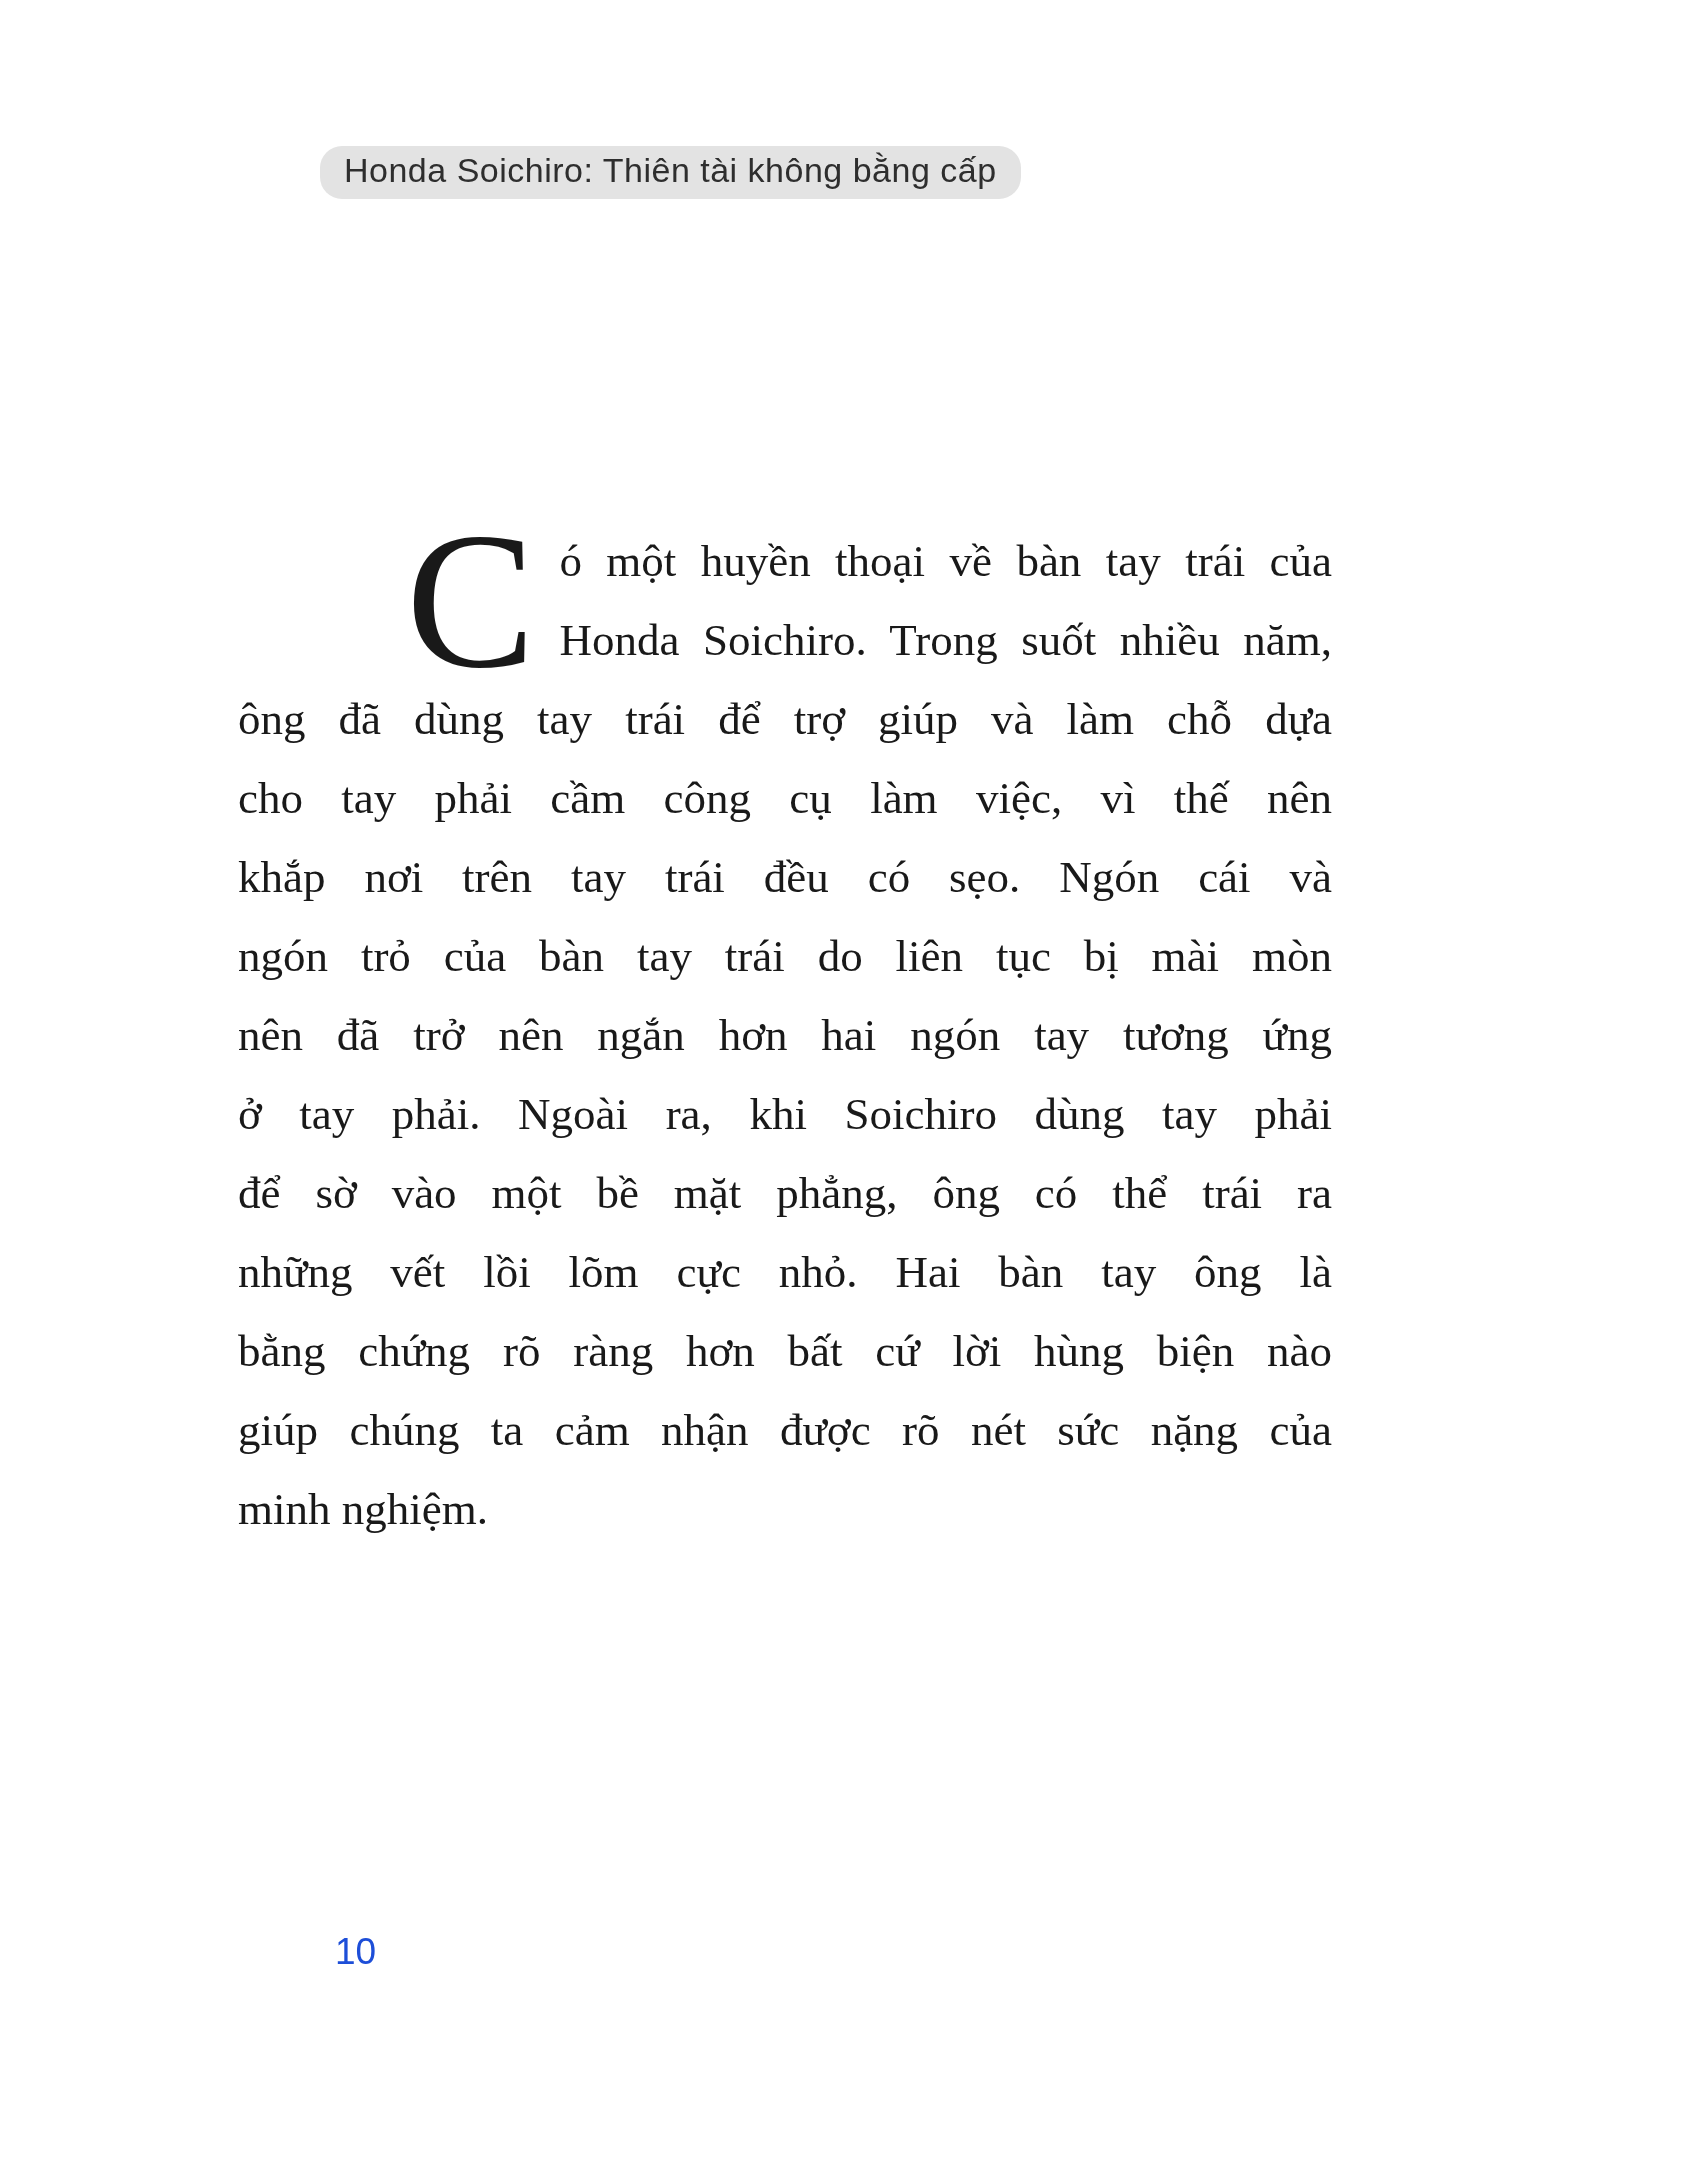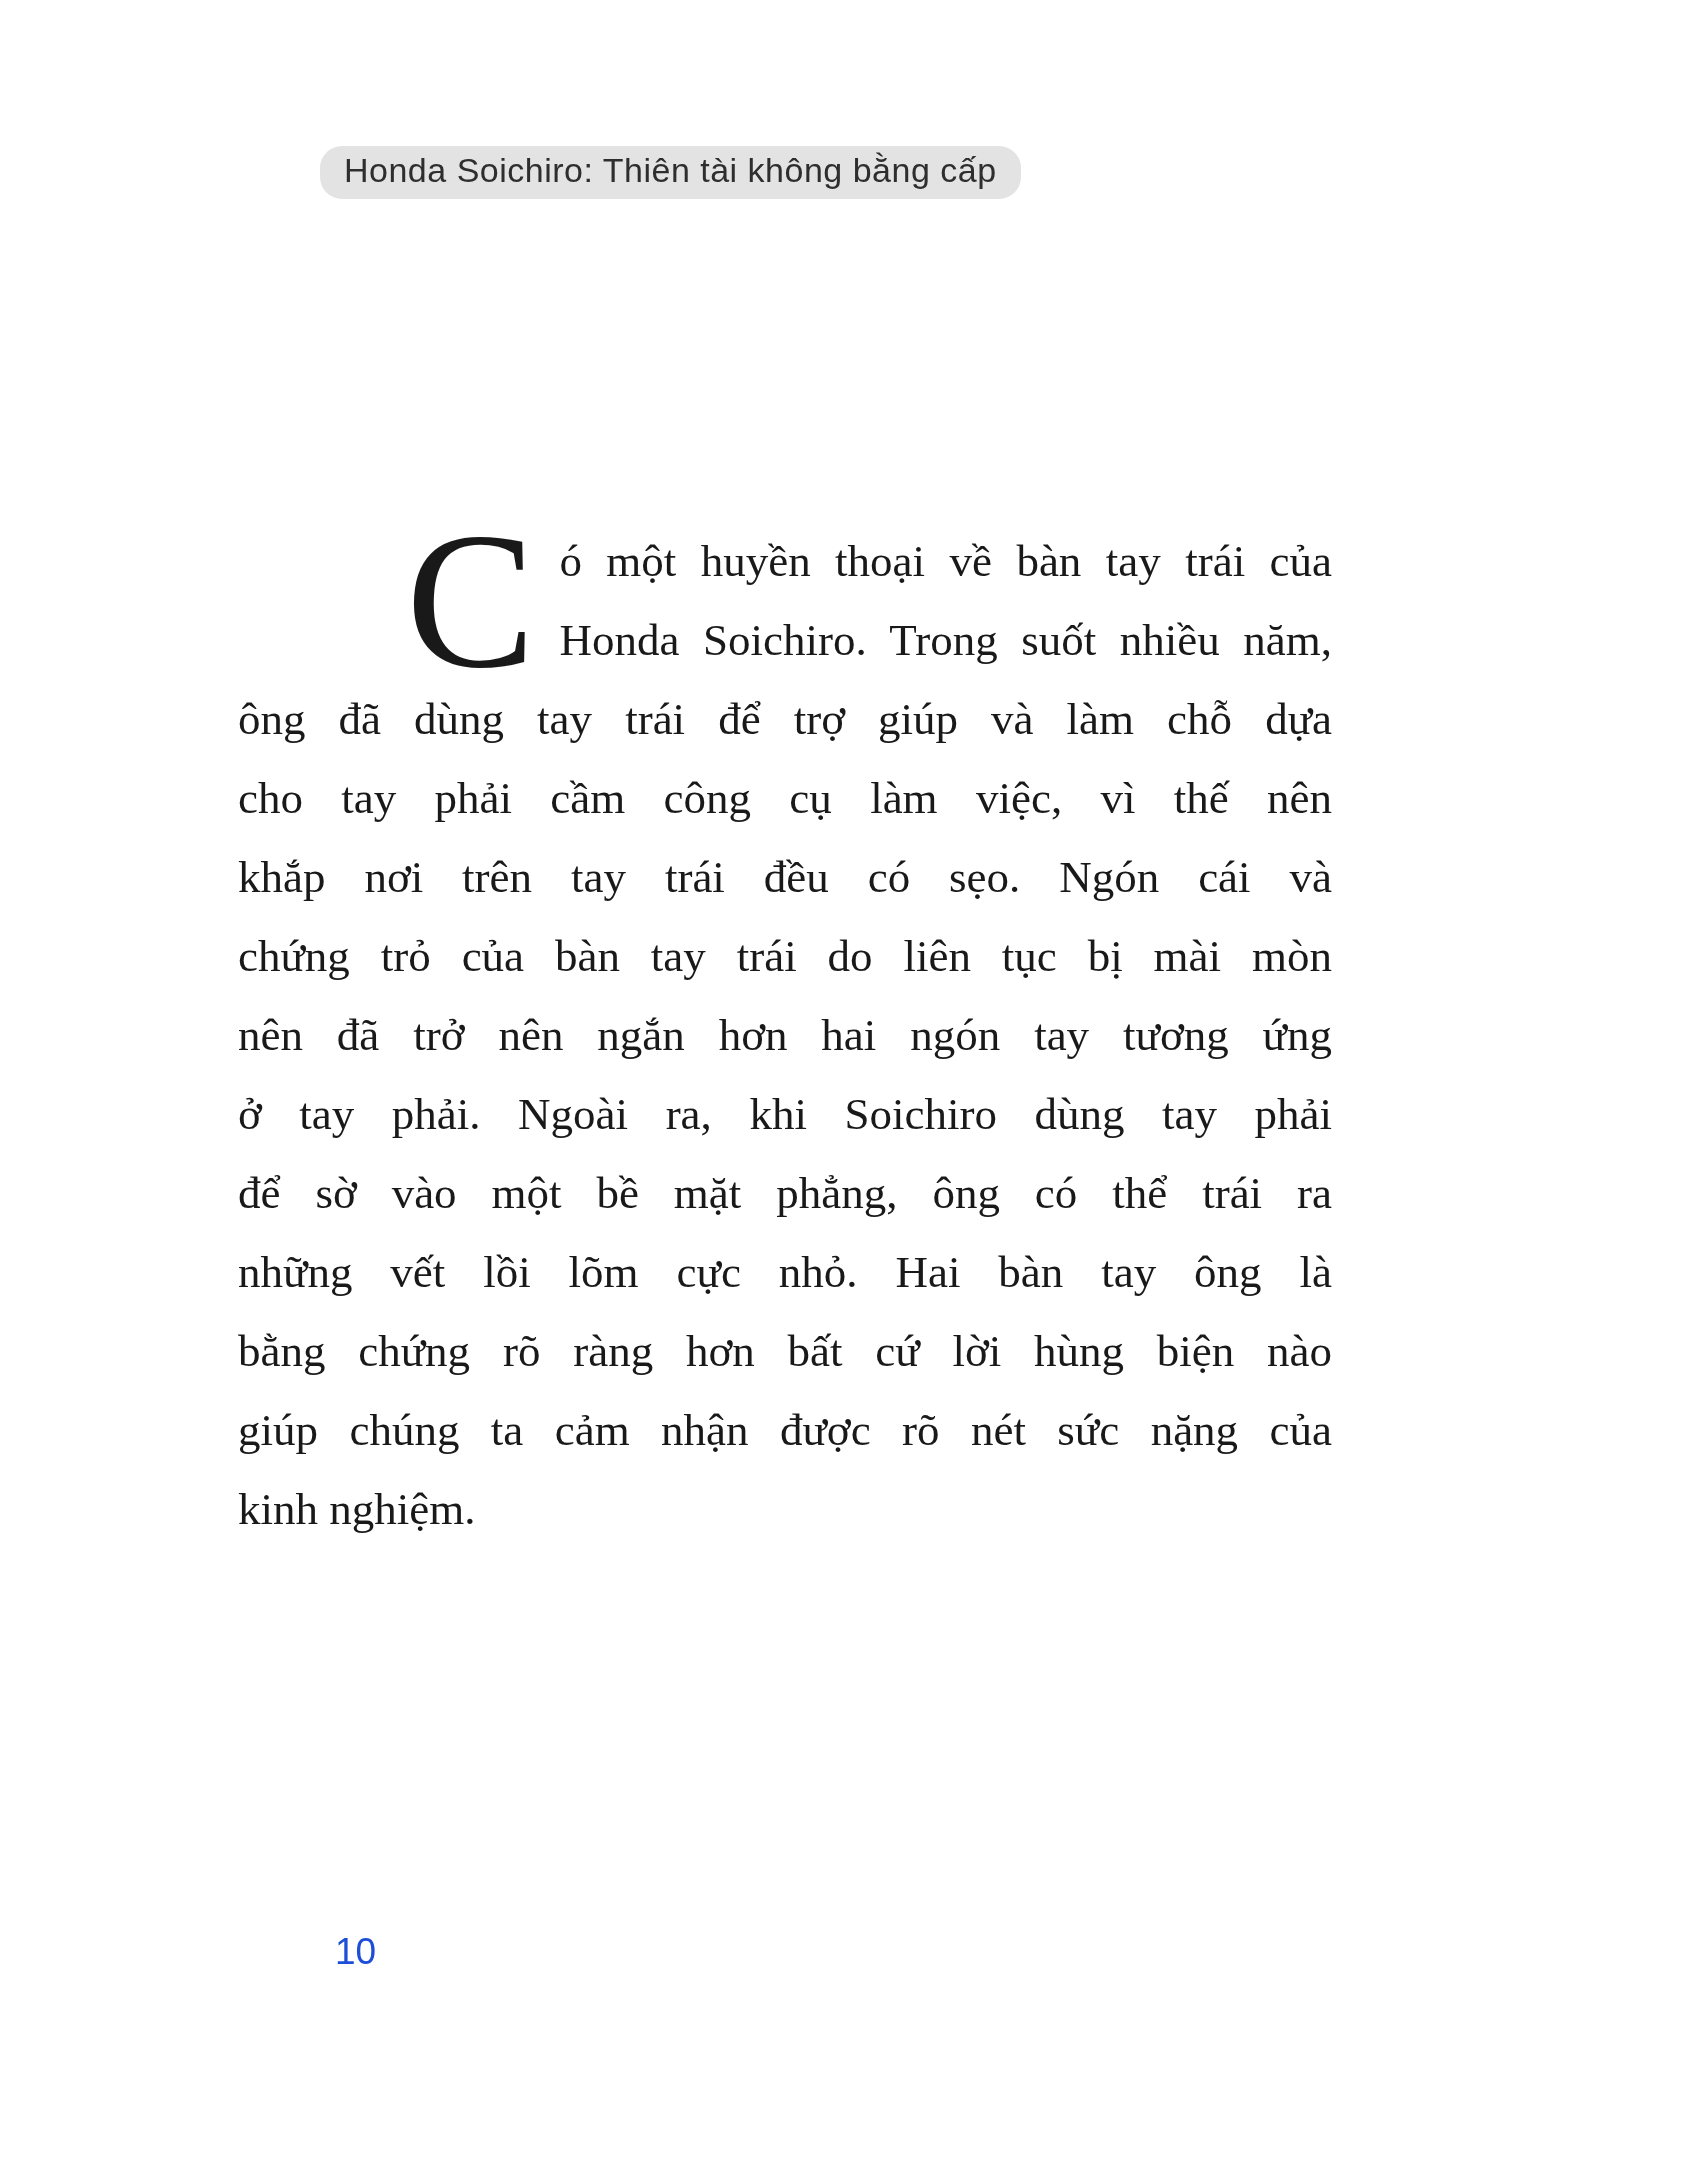--- a/index.html
+++ b/index.html
@@ -68,24 +68,24 @@
   <span>Honda Soichiro: Thiên tài không bằng cấp</span>
 </div>
 
 <div class="body-paragraph">
   <span class="drop-cap">C</span>
   <div class="text-line">ó một huyền thoại về bàn tay trái của</div>
   <div class="text-line">Honda Soichiro. Trong suốt nhiều năm,</div>
   <div class="text-line">ông đã dùng tay trái để trợ giúp và làm chỗ dựa</div>
   <div class="text-line">cho tay phải cầm công cụ làm việc, vì thế nên</div>
   <div class="text-line">khắp nơi trên tay trái đều có sẹo. Ngón cái và</div>
-  <div class="text-line">chứng trỏ của bàn tay trái do liên tục bị mài mòn</div>
+  <div class="text-line">ngón trỏ của bàn tay trái do liên tục bị mài mòn</div>
   <div class="text-line">nên đã trở nên ngắn hơn hai ngón tay tương ứng</div>
   <div class="text-line">ở tay phải. Ngoài ra, khi Soichiro dùng tay phải</div>
   <div class="text-line">để sờ vào một bề mặt phẳng, ông có thể trái ra</div>
   <div class="text-line">những vết lồi lõm cực nhỏ. Hai bàn tay ông là</div>
   <div class="text-line">bằng chứng rõ ràng hơn bất cứ lời hùng biện nào</div>
   <div class="text-line">giúp chúng ta cảm nhận được rõ nét sức nặng của</div>
-  <div class="text-line last">kinh nghiệm.</div>
+  <div class="text-line last">minh nghiệm.</div>
 </div>
 
 <div class="page-number">10</div>
 
 
 </body></html>

